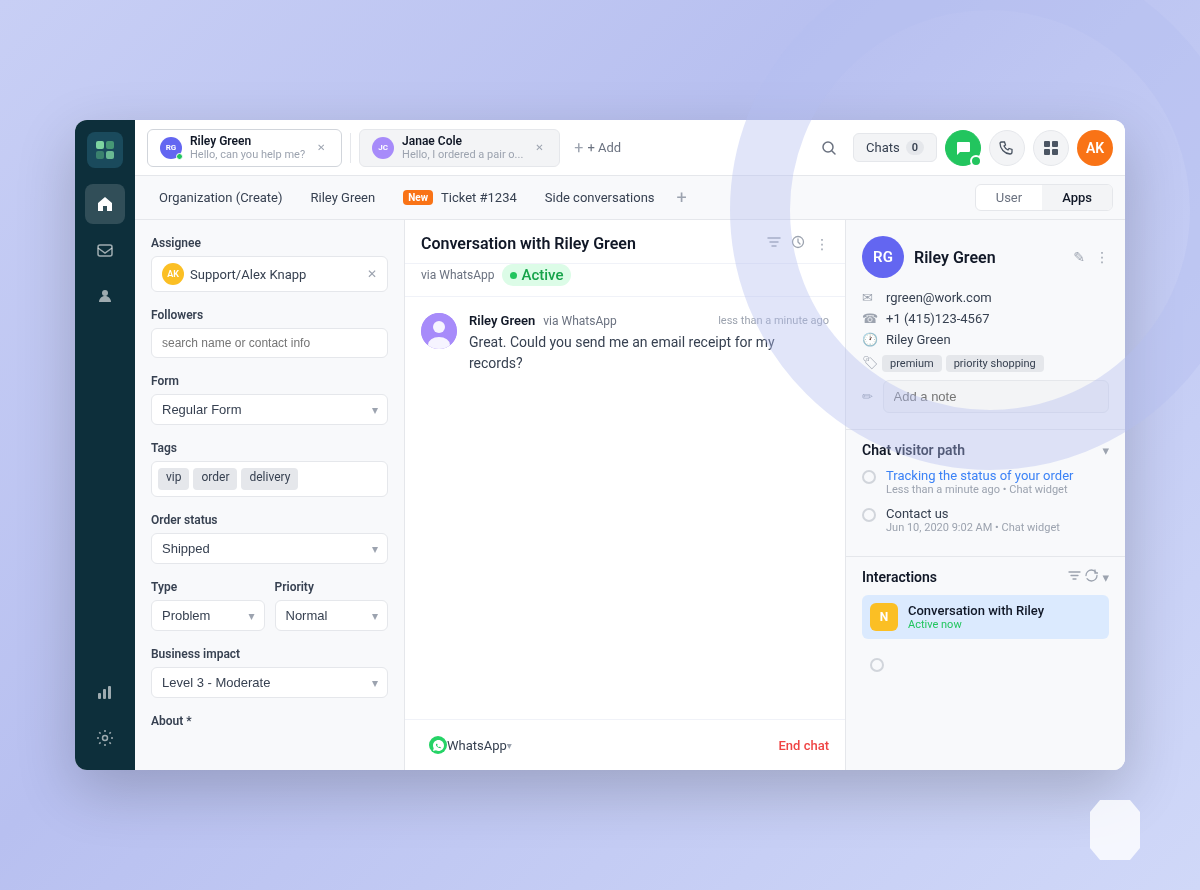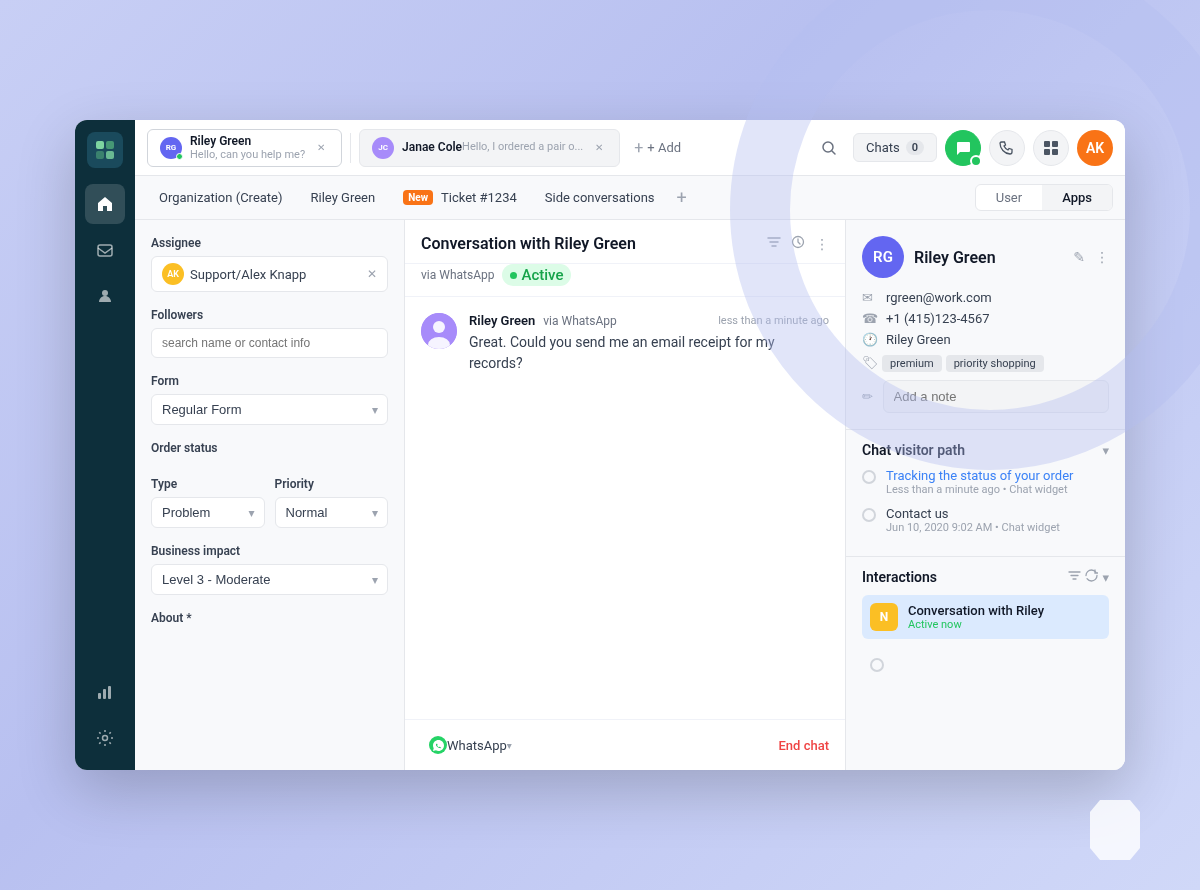--- a/index.html
+++ b/index.html
@@ -700,21 +700,21 @@
           <span style="font-size:12px;font-weight:600;color:#111827">Riley Green</span>
           <span style="font-size:11px;color:#9ca3af">Hello, can you help me?</span>
         </div>
         <div class="tab-close">✕</div>
       </div>
 
       <div class="tab-divider"></div>
 
       <div class="tab">
         <div style="width:22px;height:22px;border-radius:50%;background:#a78bfa;display:flex;align-items:center;justify-content:center;font-size:8px;color:white;font-weight:700;flex-shrink:0">JC</div>
-        <div style="display:flex;line-height:1.2">
+        <div style="display:flex;flex-direction:column;line-height:1.2">
           <span style="font-size:12px;font-weight:600;color:#111827">Janae Cole</span>
           <span style="font-size:11px;color:#9ca3af">Hello, I ordered a pair o...</span>
         </div>
         <div class="tab-close">✕</div>
       </div>
 
       <div class="tab-add">
         <span style="font-size:16px;color:#9ca3af">+</span>
         <span>+ Add</span>
       </div>
@@ -800,23 +800,36 @@
 
         <div>
           <div class="field-label">Form</div>
           <div class="select-wrapper">
             <select class="select-field">
               <option>Regular Form</option>
             </select>
           </div>
         </div>
 
+        <div>
+          <div class="field-label">Tags</div>
+          <div class="tags-area">
+            <span class="tag">vip</span>
+            <span class="tag">order</span>
+            <span class="tag">delivery</span>
+          </div>
+        </div>
 
         <div>
           <div class="field-label">Order status</div>
+          <div class="select-wrapper">
+            <select class="select-field">
+              <option>Shipped</option>
+            </select>
+          </div>
         </div>
 
         <div class="type-priority-row">
           <div>
             <div class="field-label">Type</div>
             <div class="select-wrapper">
               <select class="select-field">
                 <option>Problem</option>
               </select>
             </div>

